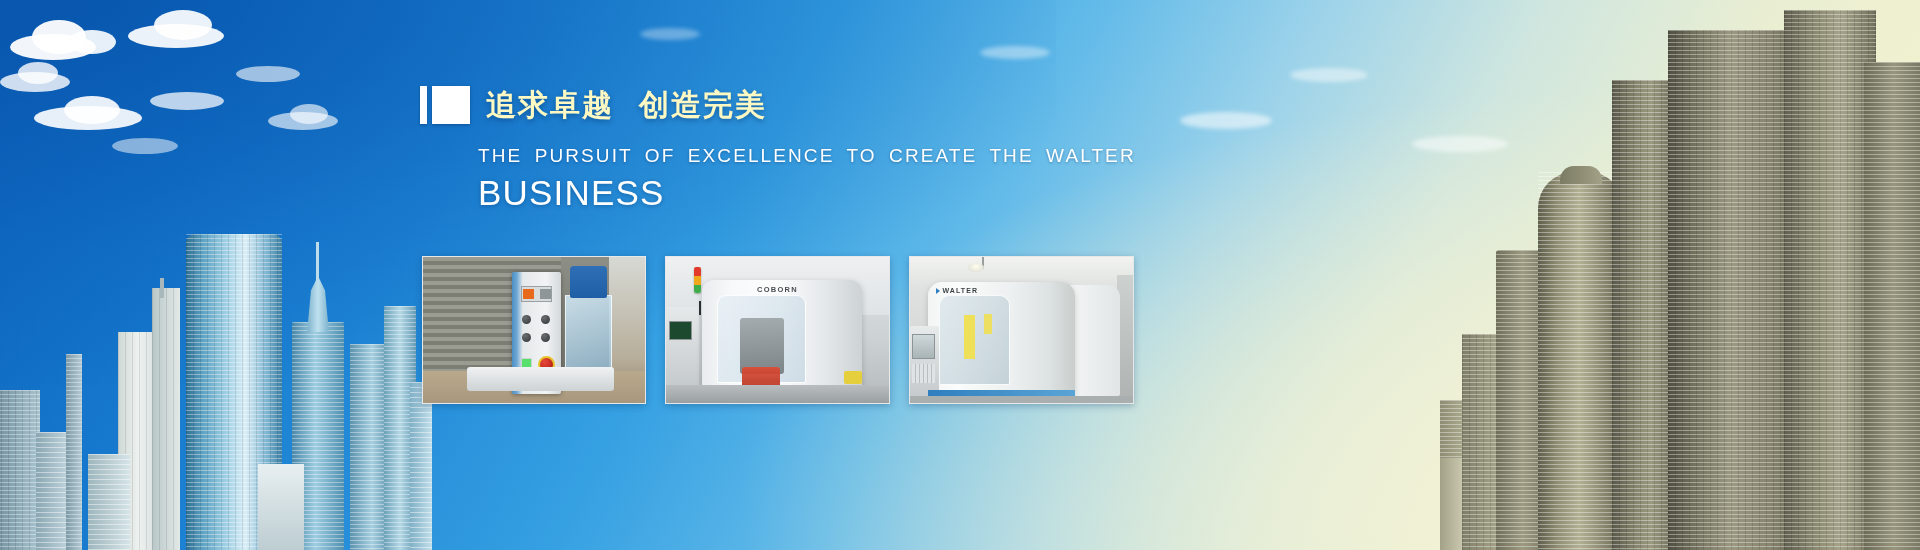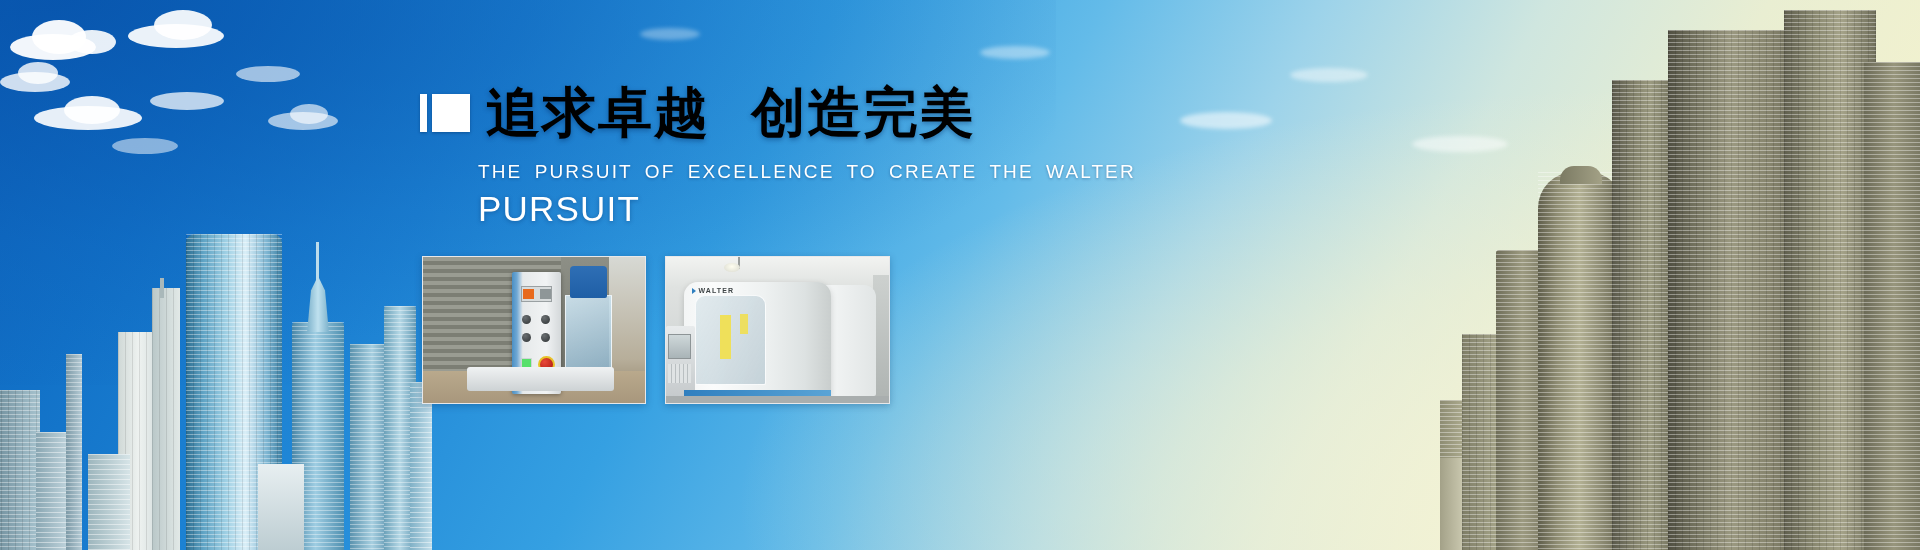--- a/index.html
+++ b/index.html
@@ -67,21 +67,21 @@
   .logo-mark { display:flex; align-items:center; gap:5px; }
   .logo-bar {
     width:7px; height:38px; background:#ffffff;
     box-shadow:0 1px 3px rgba(0,40,90,.45);
   }
   .logo-square {
     width:38px; height:38px; background:#ffffff;
     box-shadow:0 1px 3px rgba(0,40,90,.45);
   }
   .headline {
-    font-size:54px; font-weight:bold; color:#000000;
+    font-size:30px; font-weight:bold; color:#fef9c3;
     letter-spacing:2px; line-height:1;
     text-shadow:0 2px 5px rgba(0,45,100,.45);
     font-family:"DejaVu Sans","Liberation Sans",sans-serif;
     white-space:pre;
   }
   .subtitle {
     margin-top:21px; margin-left:58px;
     font-size:19px; color:#ffffff; font-weight:500;
     letter-spacing:2.1px; word-spacing:5px;
     text-shadow:0 1px 3px rgba(0,45,100,.4);
@@ -389,21 +389,21 @@
     <div class="headline-row">
       <div class="logo-mark">
         <div class="logo-bar"></div>
         <div class="logo-square"></div>
       </div>
       <div class="headline">追求卓越  创造完美</div>
     </div>
 
     <div class="subtitle">THE  PURSUIT  OF  EXCELLENCE  TO  CREATE  THE  WALTER</div>
 
-    <div class="business">PURSUIT</div>
+    <div class="business">BUSINESS</div>
   </div>
 
   <div class="photos">
 
     <div class="photo">
       <div class="p1-bg"></div>
       <div class="p1-slats"></div>
       <div class="p1-right"></div>
       <div class="p1-floor"></div>
       <div class="p1-glass"></div>
@@ -414,20 +414,39 @@
       <div class="p1-scr-b"></div>
       <div class="p1-knob" style="left:44.5%; top:40%;"></div>
       <div class="p1-knob" style="left:53%;   top:40%;"></div>
       <div class="p1-knob" style="left:44.5%; top:52%;"></div>
       <div class="p1-knob" style="left:53%;   top:52%;"></div>
       <div class="p1-green"></div>
       <div class="p1-estop"></div>
       <div class="p1-base"></div>
     </div>
 
+    <div class="photo mid">
+      <div class="p2-bg"></div>
+      <div class="p2-wall"></div>
+      <div class="p2-cab"></div>
+      <div class="p2-cab-scr"></div>
+      <div class="p2-body"></div>
+      <div class="p2-stack">
+        <i class="p2-red"></i>
+          <i class="p2-amb"></i>
+          <i class="p2-grn"></i>
+      </div>
+      <div class="p2-pole"></div>
+      <div class="p2-door"></div>
+      <div class="p2-inner"></div>
+      <div class="p2-red-part"></div>
+      <div class="p2-brand">COBORN</div>
+      <div class="p2-yellow"></div>
+      <div class="p2-floor"></div>
+    </div>
 
     <div class="photo last">
       <div class="p3-bg"></div>
       <div class="p3-ceil"></div>
       <div class="p3-lamp-rod"></div>
       <div class="p3-lamp"></div>
       <div class="p3-right-wall"></div>
       <div class="p3-body2"></div>
       <div class="p3-body"></div>
       <div class="p3-door"></div>

